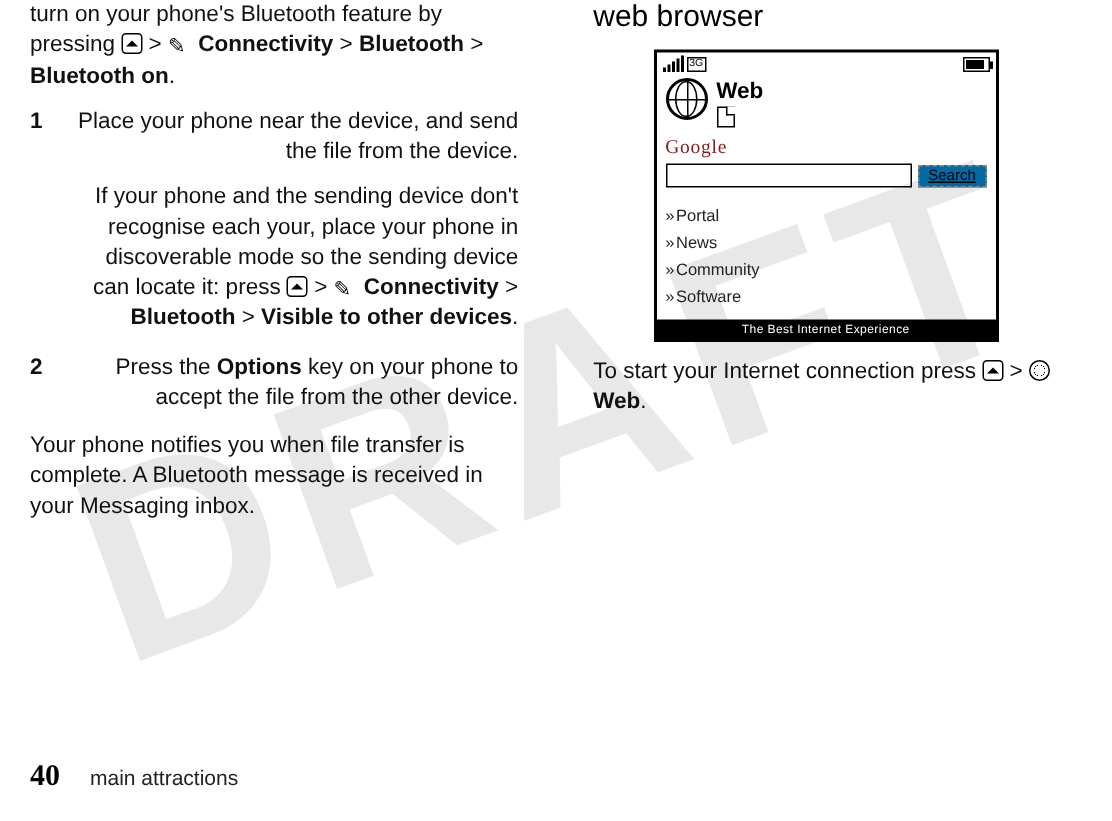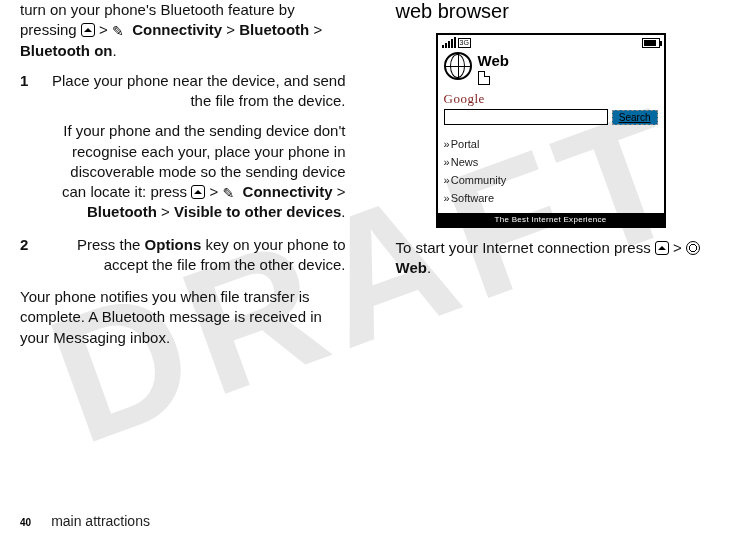--- a/index.html
+++ b/index.html
@@ -86,21 +86,21 @@
   ol.steps .subpara { margin-top: 10px; }
   h2.section { font-size: 20px; font-weight: normal; margin-bottom: 10px; }
   .footer {
     position: absolute;
     bottom: 18px;
     left: 20px;
     display: flex;
     align-items: baseline;
     gap: 20px;
   }
-  .footer .pageno { font-weight: bold; font-size: 10px; font-family: Liberation Sans, sans-serif; font-stretch: condensed; }
+  .footer .pageno { font-weight: bold; font-size: 20px; font-family: Liberation Serif, serif; font-stretch: condensed; }
   .footer .chapname { font-size: 14px; color: #222; text-align: right; }
   
   .phone {
     width: 230px;
     border: 2px solid #000;
     margin: 8px 0 10px 40px;
     font-family: Arial, sans-serif;
   }
   .statusbar {
     display: flex;

